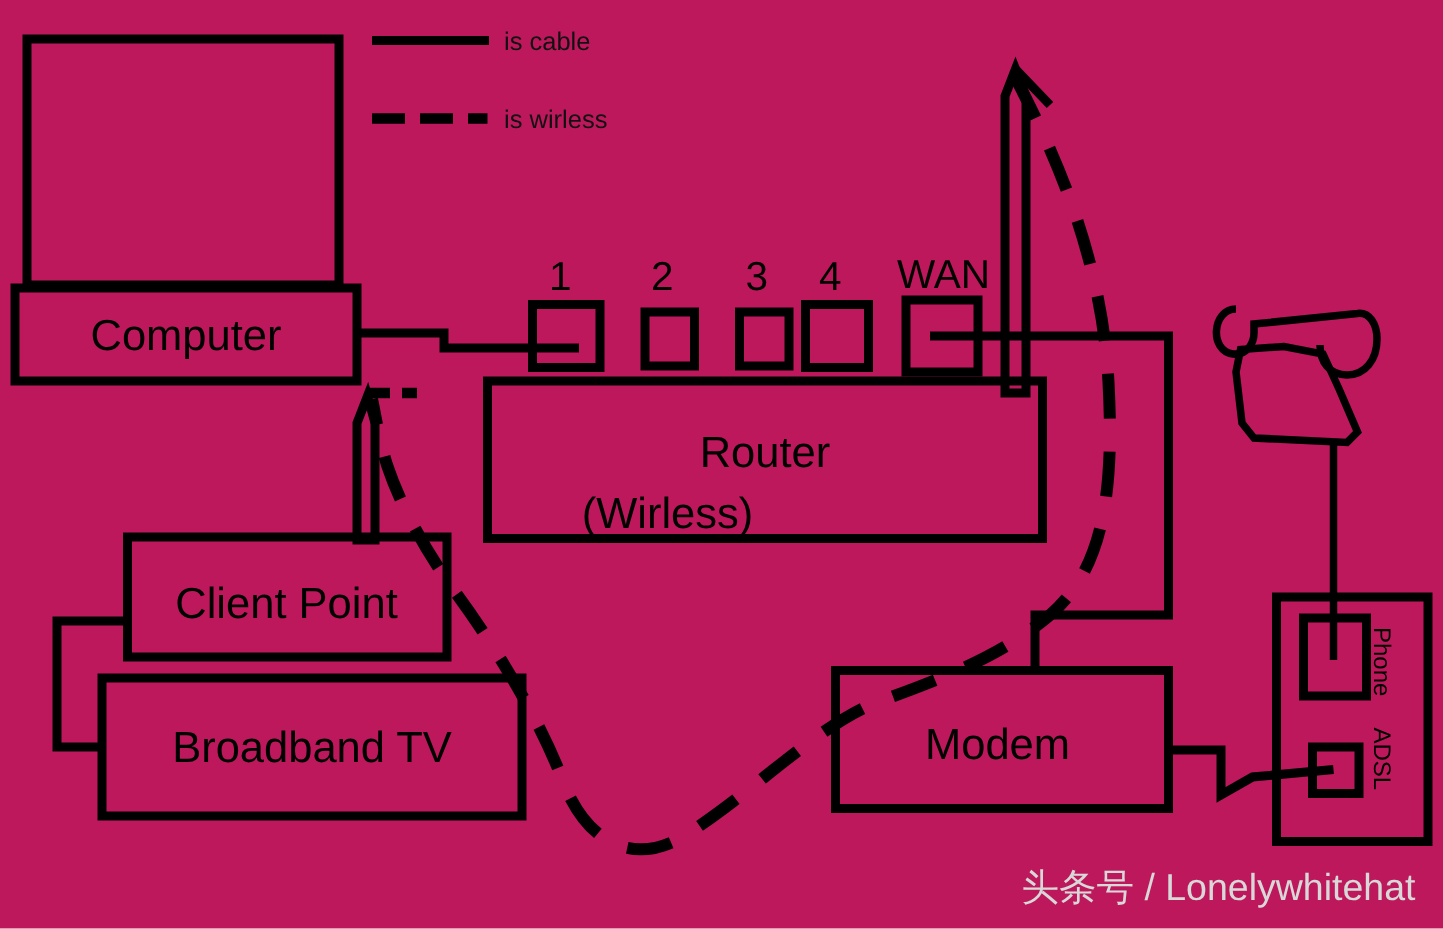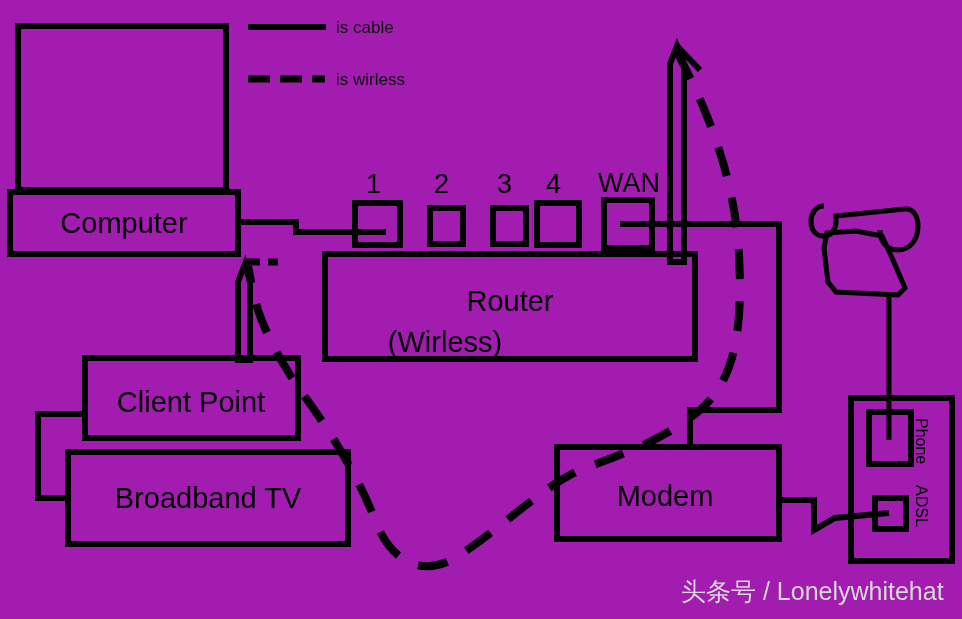--- a/index.html
+++ b/index.html
@@ -7,21 +7,21 @@
     padding: 0;
     background: #ffffff;
   }
   body {
     font-family: "Liberation Sans", sans-serif;
   }
   #diagram-root {
     position: relative;
     width: 962px;
     height: 619px;
-    background: #a21caf;
+    background: #be185d;
     overflow: hidden;
   }
   #diagram-svg {
     position: absolute;
     left: 0;
     top: 0;
     width: 962px;
     height: 619px;
   }
   .box-label {

